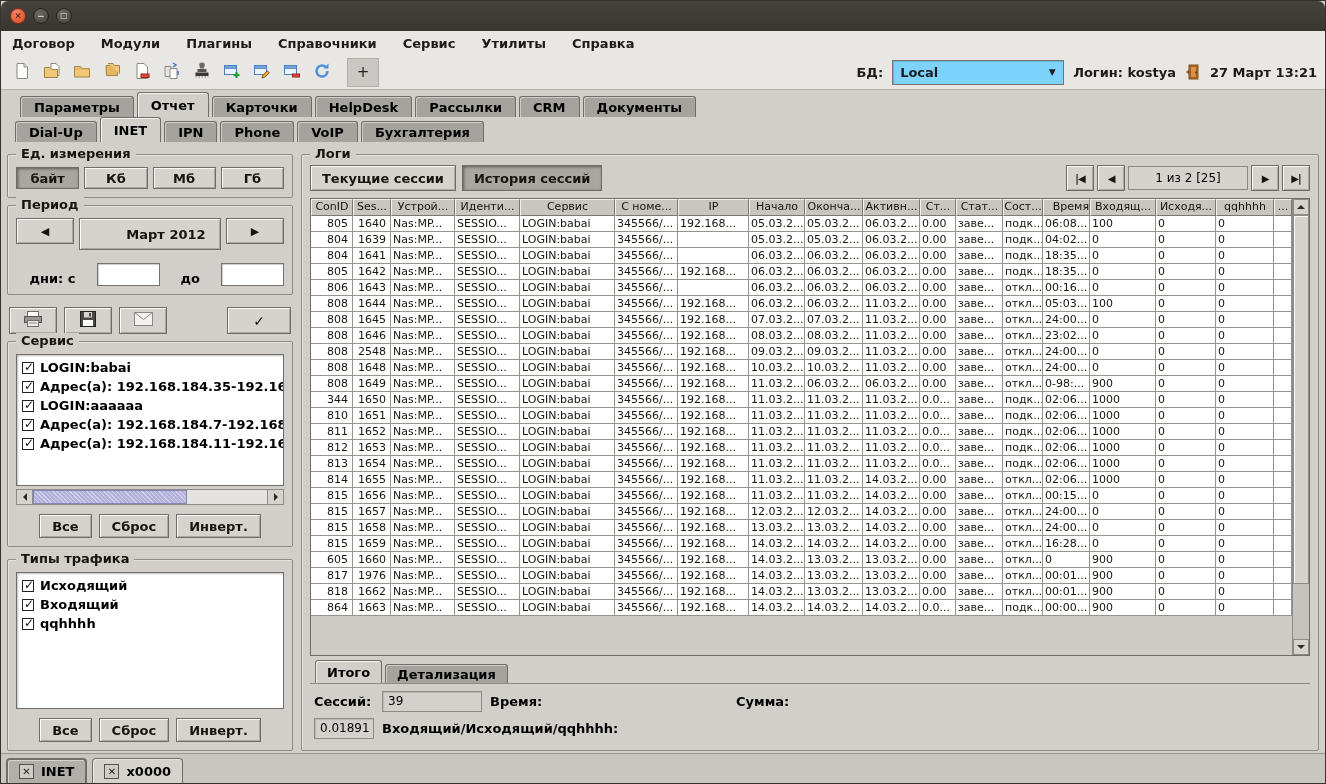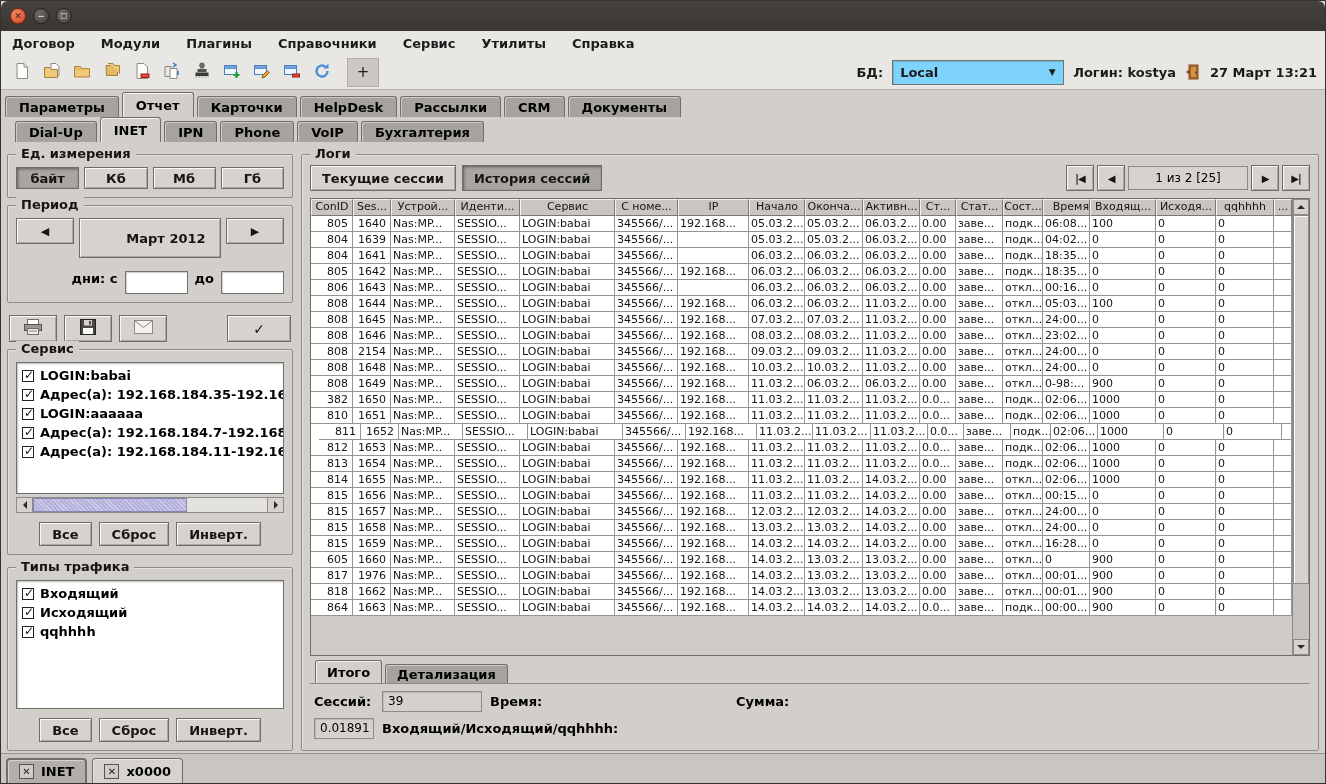--- a/index.html
+++ b/index.html
@@ -25,42 +25,42 @@
   .tb-btn { width:26px; height:27px; background:transparent; border:1px solid transparent; display:flex; align-items:center; justify-content:center; padding:0; }
   .tb-add { width:32px; height:29px; margin-left:12px; background:#cbc8c3; border:1px solid #b1aea9; font-size:15px; font-family:inherit; color:#222; }
   .tb-right { margin-left:auto; display:flex; align-items:center; gap:9px; font-size:13px; font-weight:bold; color:#1c1b19; }
   .combo { width:172px; height:25px; background:#7dd3fc; border:1px solid #76736f; display:flex; align-items:center; box-shadow:inset 1px 1px 1px rgba(0,0,0,.15); }
   .combo-text { flex:1; padding-left:7px; font-size:13px; font-weight:bold; }
   .combo-arrow { width:22px; height:100%; display:flex; align-items:center; justify-content:center; }
   .combo-arrow::after { content:"▼"; font-size:9px; color:#1c1b19; }
   .door { display:flex; align-items:center; }
 
   
-  .tabrow { display:flex; gap:3px; align-items:flex-end; padding:0 4px; flex:0 0 auto; }
+  .tabrow { display:flex; gap:3px; align-items:flex-end; padding:0 19px; flex:0 0 auto; }
   .main-tabs { height:25px; margin-top:2px; }
   .sub-tabs { height:25px; padding-left:14px; }
   .tab { height:21px; padding:0 13px; display:flex; align-items:center; background:#a6a39e; border:1px solid #706e6a; border-bottom:none; border-radius:3px 3px 0 0; font-weight:bold; font-size:13px; box-shadow:inset 1px 1px 0 rgba(255,255,255,.45); white-space:nowrap; }
   .tab.selected { background:#d2cfca; height:25px; box-shadow:inset 1px 1px 0 #f5f4f2; position:relative; z-index:2; }
 
   
   .content { flex:1; min-height:0; display:flex; gap:8px; padding:5px 6px 2px; }
   .left-col { width:286px; flex:0 0 auto; display:flex; flex-direction:column; }
   .group { position:relative; border:1px solid #8d8b86; border-radius:2px; box-shadow:inset 1px 1px 0 rgba(255,255,255,.4); padding:12px 8px 8px; margin-top:7px; }
   .group-title { position:absolute; top:-9px; left:8px; background:#d2cfca; padding:0 5px; font-weight:bold; font-size:13px; color:#15140f; }
 
   .btn { background:#d6d3ce; border:1px solid #6f6d69; box-shadow:inset 1px 1px 0 rgba(255,255,255,.85), inset -1px -1px 0 rgba(0,0,0,.2); font-weight:bold; font-size:13px; font-family:inherit; color:#15140f; display:flex; align-items:center; justify-content:center; white-space:nowrap; }
   .btn.pressed { background:#a9a6a1; box-shadow:inset 1px 1px 3px rgba(0,0,0,.45); }
 
   .units-row { display:flex; gap:5px;border-radius:11px; }
   .units-row .btn { flex:1; height:22px; }
 
   .period-row { display:flex; gap:5px; }
   .period-row .arrow-btn { width:58px; height:26px; font-size:11px; }
-  .period-row .month-btn { flex:1; height:40px;padding-left:38px; }
-  .days-row { display:flex; align-items:flex-start; justify-content:flex-end; gap:7px; margin-top:13px; font-weight:bold; font-size:13px; }
+  .period-row .month-btn { flex:1; height:32px;padding-left:38px; }
+  .days-row { display:flex; align-items:flex-end; justify-content:flex-end; gap:21px; margin-top:13px; font-weight:bold; font-size:13px; }
   .days-row input { width:63px; height:23px; border:1px solid #76736f; box-shadow:inset 1px 1px 1px rgba(0,0,0,.2); font-family:inherit; font-size:13px; padding:0 4px; background:#fff; }
 
   .actions-row { display:flex; align-items:center; gap:7px; margin-top:12px; padding:0 2px; }
   .icon-btn { width:48px; height:27px; }
   .confirm-btn { width:64px; height:27px; margin-left:auto; font-size:14px; }
 
   .listbox { background:#fff; border:1px solid #706e6a; box-shadow:inset 1px 1px 2px rgba(0,0,0,.25); overflow:hidden; padding:3px 0; }
   .service-list { height:132px; }
   .traffic-list { flex:1; min-height:0; }
   .check-item { display:flex; align-items:center; gap:6px; height:19px; padding:0 5px; font-weight:bold; font-size:13px; white-space:nowrap; overflow:hidden; }
@@ -352,25 +352,25 @@
             <button class="btn">Сброс</button>
             <button class="btn">Инверт.</button>
           </div>
       </div>
 
       <div class="group traffic-group">
         <span class="group-title">Типы трафика</span>
         <div class="listbox traffic-list" id="traffic-list">
             <div class="check-item">
               <span class="checkbox"></span>
-              <span>Входящий</span>
+              <span>Исходящий</span>
             </div>
             <div class="check-item">
               <span class="checkbox"></span>
-              <span>Исходящий</span>
+              <span>Входящий</span>
             </div>
             <div class="check-item">
               <span class="checkbox"></span>
               <span>qqhhhh</span>
             </div>
           </div>
         <div class="btnrow" id="traffic-buttons">
             <button class="btn">Все</button>
             <button class="btn">Сброс</button>
             <button class="btn">Инверт.</button>
@@ -573,21 +573,21 @@
               <div class="td" style="width: 47px;">заве...</div>
               <div class="td" style="width: 40px;">откл...</div>
               <div class="td" style="width: 47px;">23:02...</div>
               <div class="td" style="width: 66px;">0</div>
               <div class="td" style="width: 60px;">0</div>
               <div class="td" style="width: 58px;">0</div>
               <div class="td" style="flex: 1 1 auto;"></div>
             </div>
             <div class="tr">
               <div class="td num" style="width: 42px;">808</div>
-              <div class="td num" style="width: 38px;">2154</div>
+              <div class="td num" style="width: 38px;">2548</div>
               <div class="td" style="width: 64px;">Nas:MP...</div>
               <div class="td" style="width: 65px;">SESSIO...</div>
               <div class="td" style="width: 95px;">LOGIN:babai</div>
               <div class="td" style="width: 63px;">345566/...</div>
               <div class="td" style="width: 71px;">192.168...</div>
               <div class="td" style="width: 56px;">09.03.2...</div>
               <div class="td" style="width: 58px;">09.03.2...</div>
               <div class="td" style="width: 57px;">11.03.2...</div>
               <div class="td" style="width: 36px;">0.00</div>
               <div class="td" style="width: 47px;">заве...</div>
@@ -632,21 +632,21 @@
               <div class="td" style="width: 36px;">0.00</div>
               <div class="td" style="width: 47px;">заве...</div>
               <div class="td" style="width: 40px;">откл...</div>
               <div class="td" style="width: 47px;">0-98:...</div>
               <div class="td" style="width: 66px;">900</div>
               <div class="td" style="width: 60px;">0</div>
               <div class="td" style="width: 58px;">0</div>
               <div class="td" style="flex: 1 1 auto;"></div>
             </div>
             <div class="tr">
-              <div class="td num" style="width: 42px;">382</div>
+              <div class="td num" style="width: 42px;">344</div>
               <div class="td num" style="width: 38px;">1650</div>
               <div class="td" style="width: 64px;">Nas:MP...</div>
               <div class="td" style="width: 65px;">SESSIO...</div>
               <div class="td" style="width: 95px;">LOGIN:babai</div>
               <div class="td" style="width: 63px;">345566/...</div>
               <div class="td" style="width: 71px;">192.168...</div>
               <div class="td" style="width: 56px;">11.03.2...</div>
               <div class="td" style="width: 58px;">11.03.2...</div>
               <div class="td" style="width: 57px;">11.03.2...</div>
               <div class="td" style="width: 36px;">0.0...</div>
@@ -672,21 +672,21 @@
               <div class="td" style="width: 36px;">0.0...</div>
               <div class="td" style="width: 47px;">заве...</div>
               <div class="td" style="width: 40px;">подк...</div>
               <div class="td" style="width: 47px;">02:06...</div>
               <div class="td" style="width: 66px;">1000</div>
               <div class="td" style="width: 60px;">0</div>
               <div class="td" style="width: 58px;">0</div>
               <div class="td" style="flex: 1 1 auto;"></div>
             </div>
             <div class="tr">
-              <div class="td num" style="width: 42px; margin-left: 8px;">811</div>
+              <div class="td num" style="width: 42px;">811</div>
               <div class="td num" style="width: 38px;">1652</div>
               <div class="td" style="width: 64px;">Nas:MP...</div>
               <div class="td" style="width: 65px;">SESSIO...</div>
               <div class="td" style="width: 95px;">LOGIN:babai</div>
               <div class="td" style="width: 63px;">345566/...</div>
               <div class="td" style="width: 71px;">192.168...</div>
               <div class="td" style="width: 56px;">11.03.2...</div>
               <div class="td" style="width: 58px;">11.03.2...</div>
               <div class="td" style="width: 57px;">11.03.2...</div>
               <div class="td" style="width: 36px;">0.0...</div>

